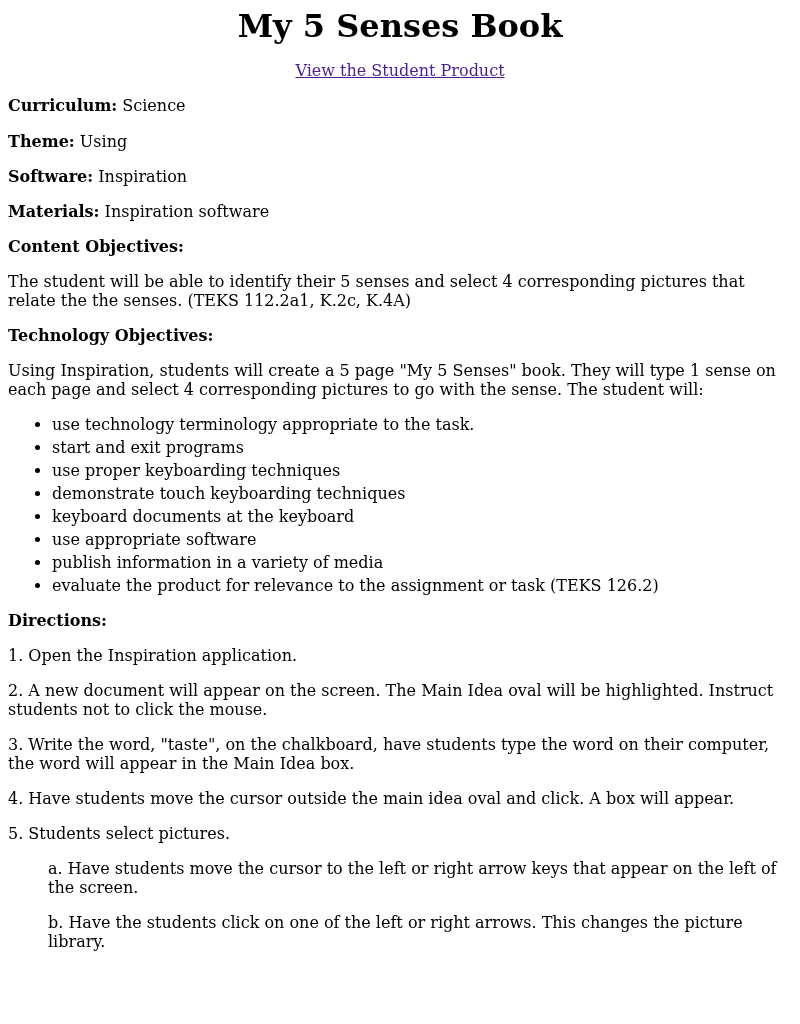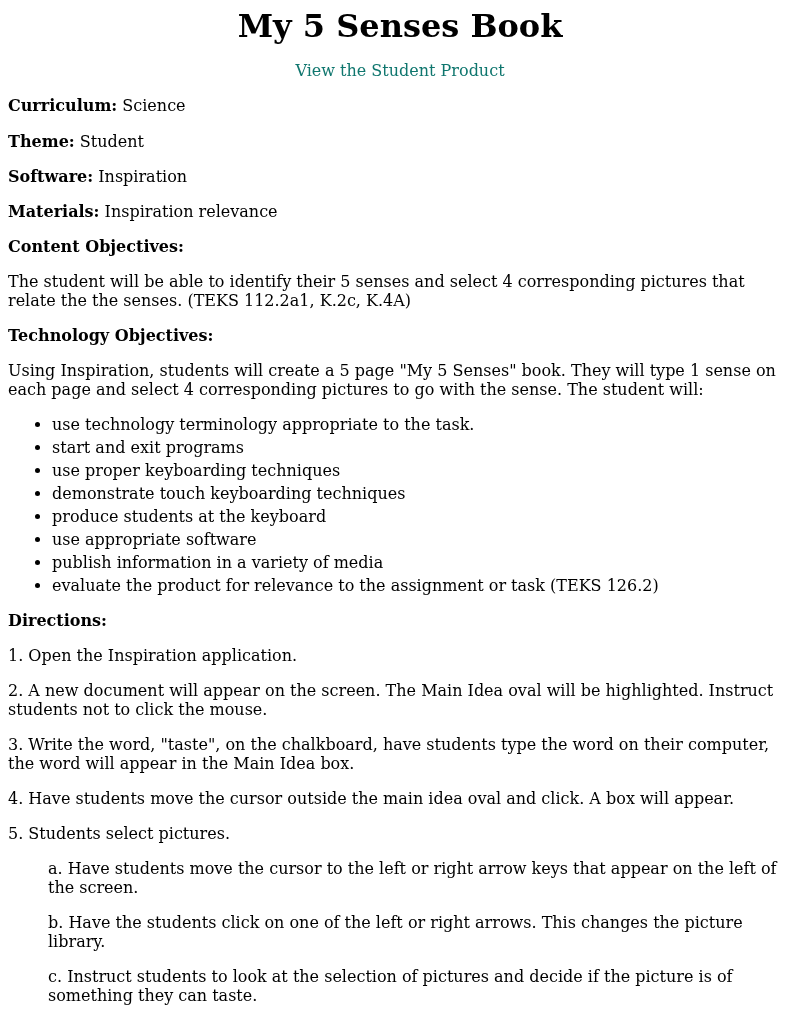--- a/index.html
+++ b/index.html
@@ -16,21 +16,22 @@
   h1 {
     font-size: 32px;
     font-weight: bold;
     text-align: center;
     margin: 0 0 9px 0;
     line-height: 1.17;
   }
   p { margin: 16px 0; }
   .center { text-align: center; }
   a.product-link {
-    color: #0f766e;
+    color: #4c1d95;
+    text-decoration: underline;
     cursor: pointer;
   }
   b { font-weight: bold; margin-top: 20px; }
   ul {
     margin: 16px 0;
     padding-left: 40px;
     list-style-type: disc;
   }
   li { margin: 4px; }
   .indent { margin-left: 40px; }
@@ -38,50 +39,49 @@
 </head>
 <body>
 
 <h1><span>My 5 Senses Book</span><br>
 </h1>
 
 <p class="center"><a class="product-link">View the Student Product</a></p>
 
 <p><b>Curriculum:</b> <span>Science</span></p>
 
-<p><b>Theme:</b> <span>Student</span></p>
+<p><b>Theme:</b> <span>Using</span></p>
 
 <p><b>Software:</b> <span>Inspiration</span></p>
 
-<p><b>Materials:</b> <span>Inspiration relevance</span></p>
+<p><b>Materials:</b> <span>Inspiration software</span></p>
 
 <p><b>Content Objectives:</b></p>
 
 <p>The student will be able to identify their 5 senses and select 4 corresponding pictures that relate the the senses. (TEKS 112.2a1, K.2c, K.4A)</p>
 
 <p><b>Technology Objectives:</b></p>
 
 <p>Using Inspiration, students will create a 5 page "My 5 Senses" book. They will type 1 sense on each page and select 4 corresponding pictures to go with the sense. The student will:</p>
 
 <ul>
   <li>use technology terminology appropriate to the task.</li>
   <li>start and exit programs</li>
   <li>use proper keyboarding techniques</li>
   <li>demonstrate touch keyboarding techniques</li>
-  <li>produce students at the keyboard</li>
+  <li>keyboard documents at the keyboard</li>
   <li>use appropriate software</li>
   <li>publish information in a variety of media</li>
   <li>evaluate the product for relevance to the assignment or task (TEKS 126.2)</li>
 </ul>
 
 <p><b>Directions:</b></p>
 
 <p>1. Open the Inspiration application.</p>
 <p>2. A new document will appear on the screen. The Main Idea oval will be highlighted. Instruct students not to click the mouse.</p>
 <p>3. Write the word, "taste", on the chalkboard, have students type the word on their computer, the word will appear in the Main Idea box.</p>
 <p>4. Have students move the cursor outside the main idea oval and click. A box will appear.</p>
 <p>5. Students select pictures.</p>
 
 <div class="indent">
   <p>a. Have students move the cursor to the left or right arrow keys that appear on the left of the screen.</p>
   <p>b. Have the students click on one of the left or right arrows. This changes the picture library.</p>
-  <p>c. Instruct students to look at the selection of pictures and decide if the picture is of something they can taste.</p>
 </div>
 
 </body></html>

